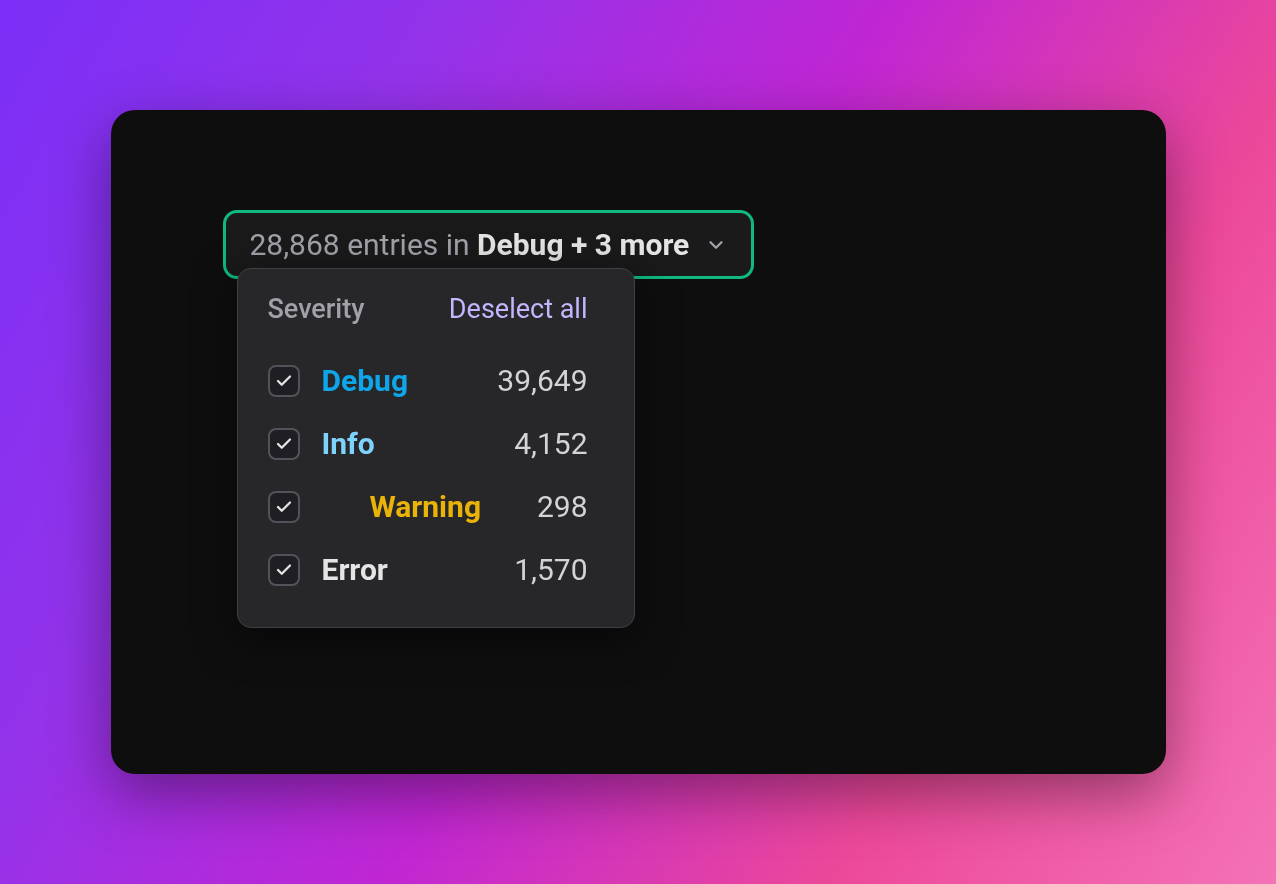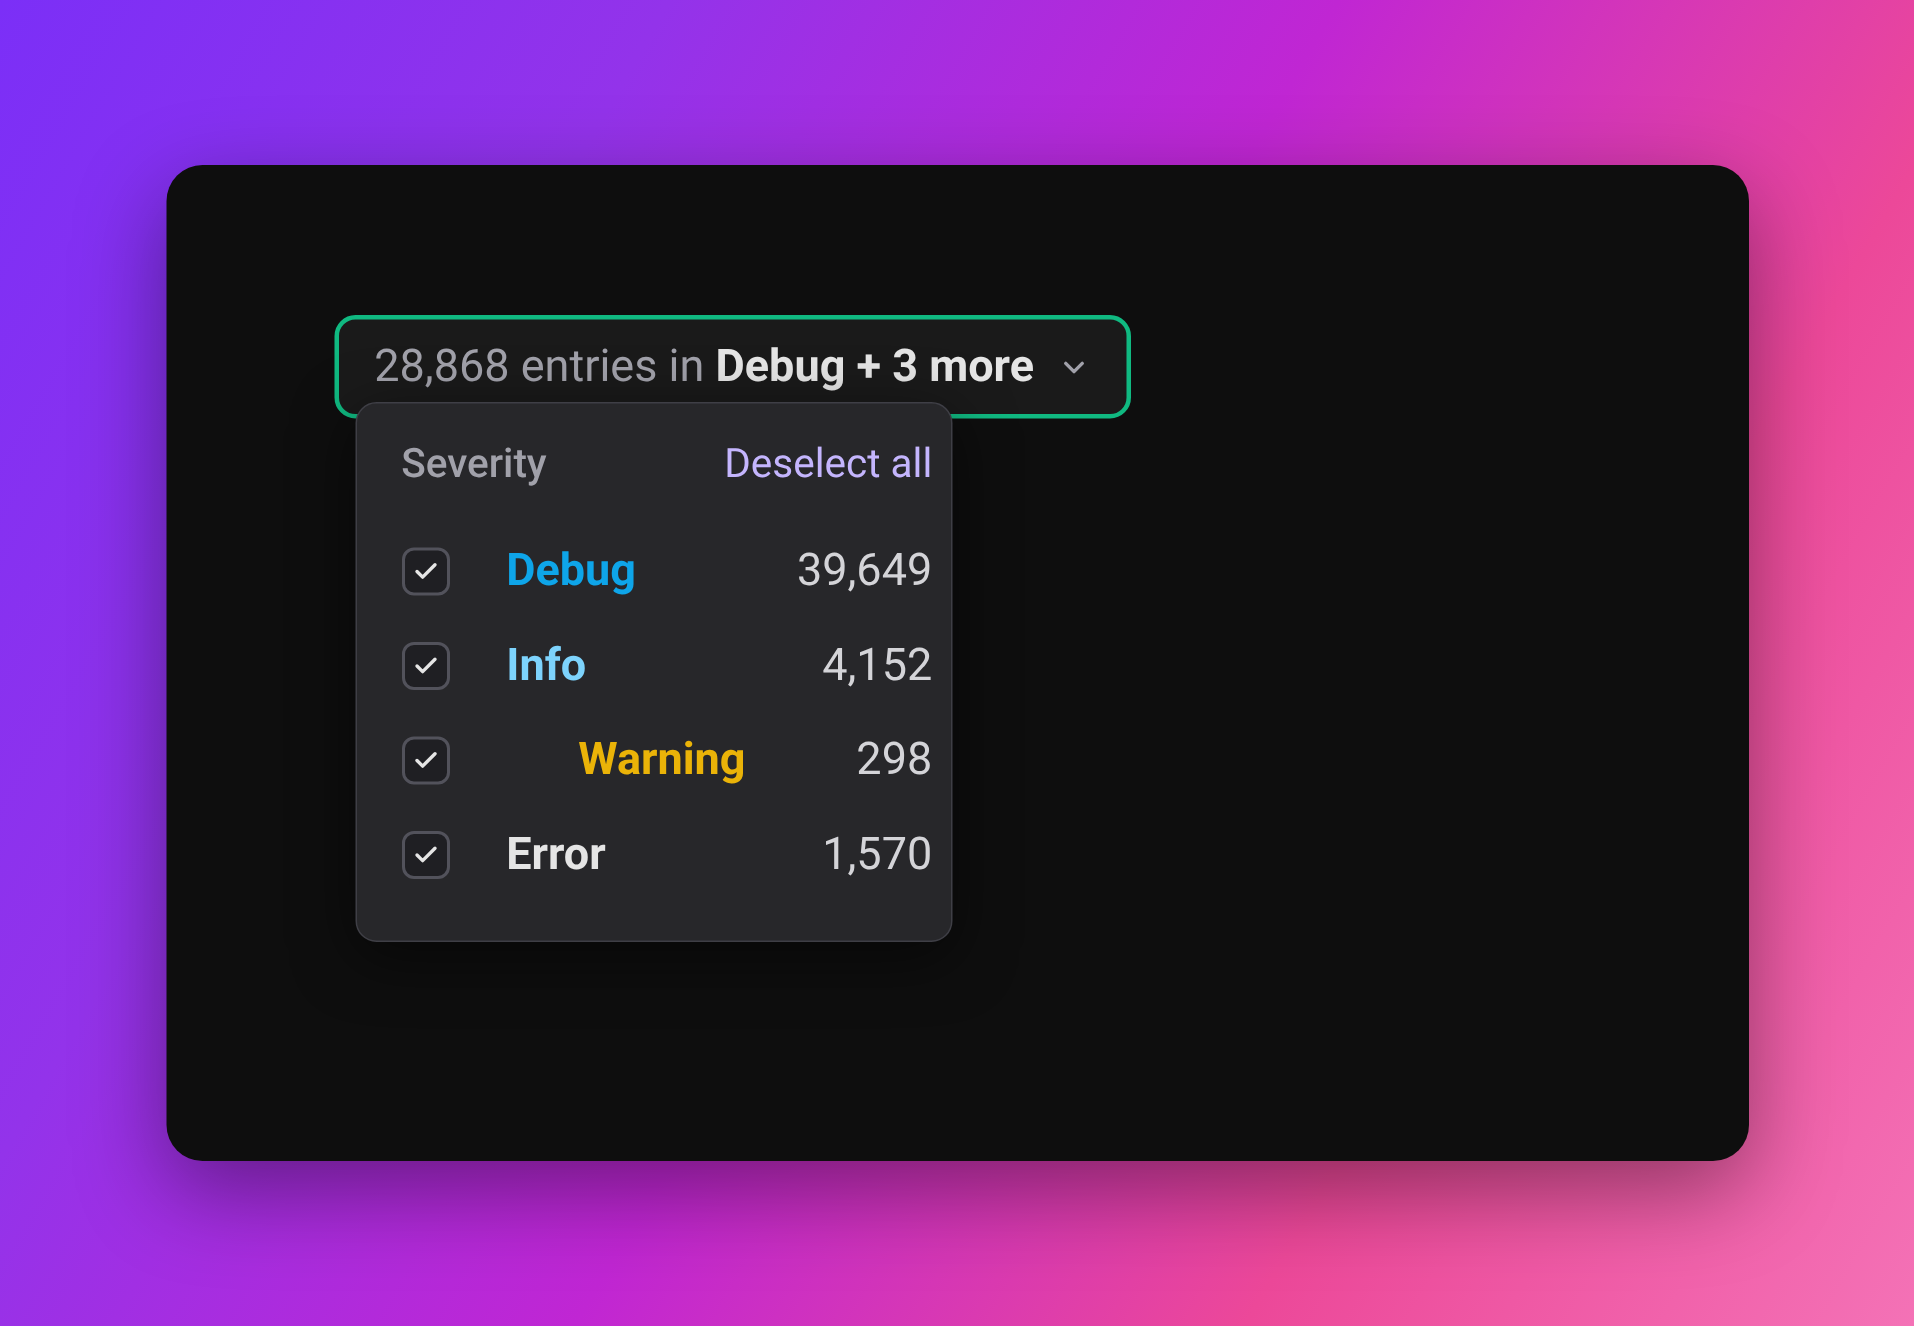--- a/index.html
+++ b/index.html
@@ -61,21 +61,21 @@
     }
 
     .dropdown-menu {
       position: absolute;
       top: 158px;
       left: 126px;
       width: 398px;
       background: #27272a;
       border: 1px solid #3f3f46;
       border-radius: 14px;
-      padding: 24px 12px 26px 30px;
+      padding: 24px 46px 26px 30px;
       box-shadow: 0 10px 40px rgba(0,0,0,0.5);
     }
 
     .menu-header {
       display: flex;
       justify-content: space-between;
       align-items: center;
       margin-bottom: 24px;
     }
 
@@ -88,21 +88,21 @@
     .deselect-link {
       color: #c4b5fd;
       font-size: 27px;
       font-weight: 400;
       cursor: pointer;
     }
 
     .option-row {
       display: flex;
       align-items: center;
-      gap: 38px;
+      gap: 22px;
       padding: 14px 0;
     }
 
     .checkbox {
       width: 32px;
       height: 32px;
       border: 2px solid #52525b;
       border-radius: 8px;
       background: #1f1f23;
       display: flex;

